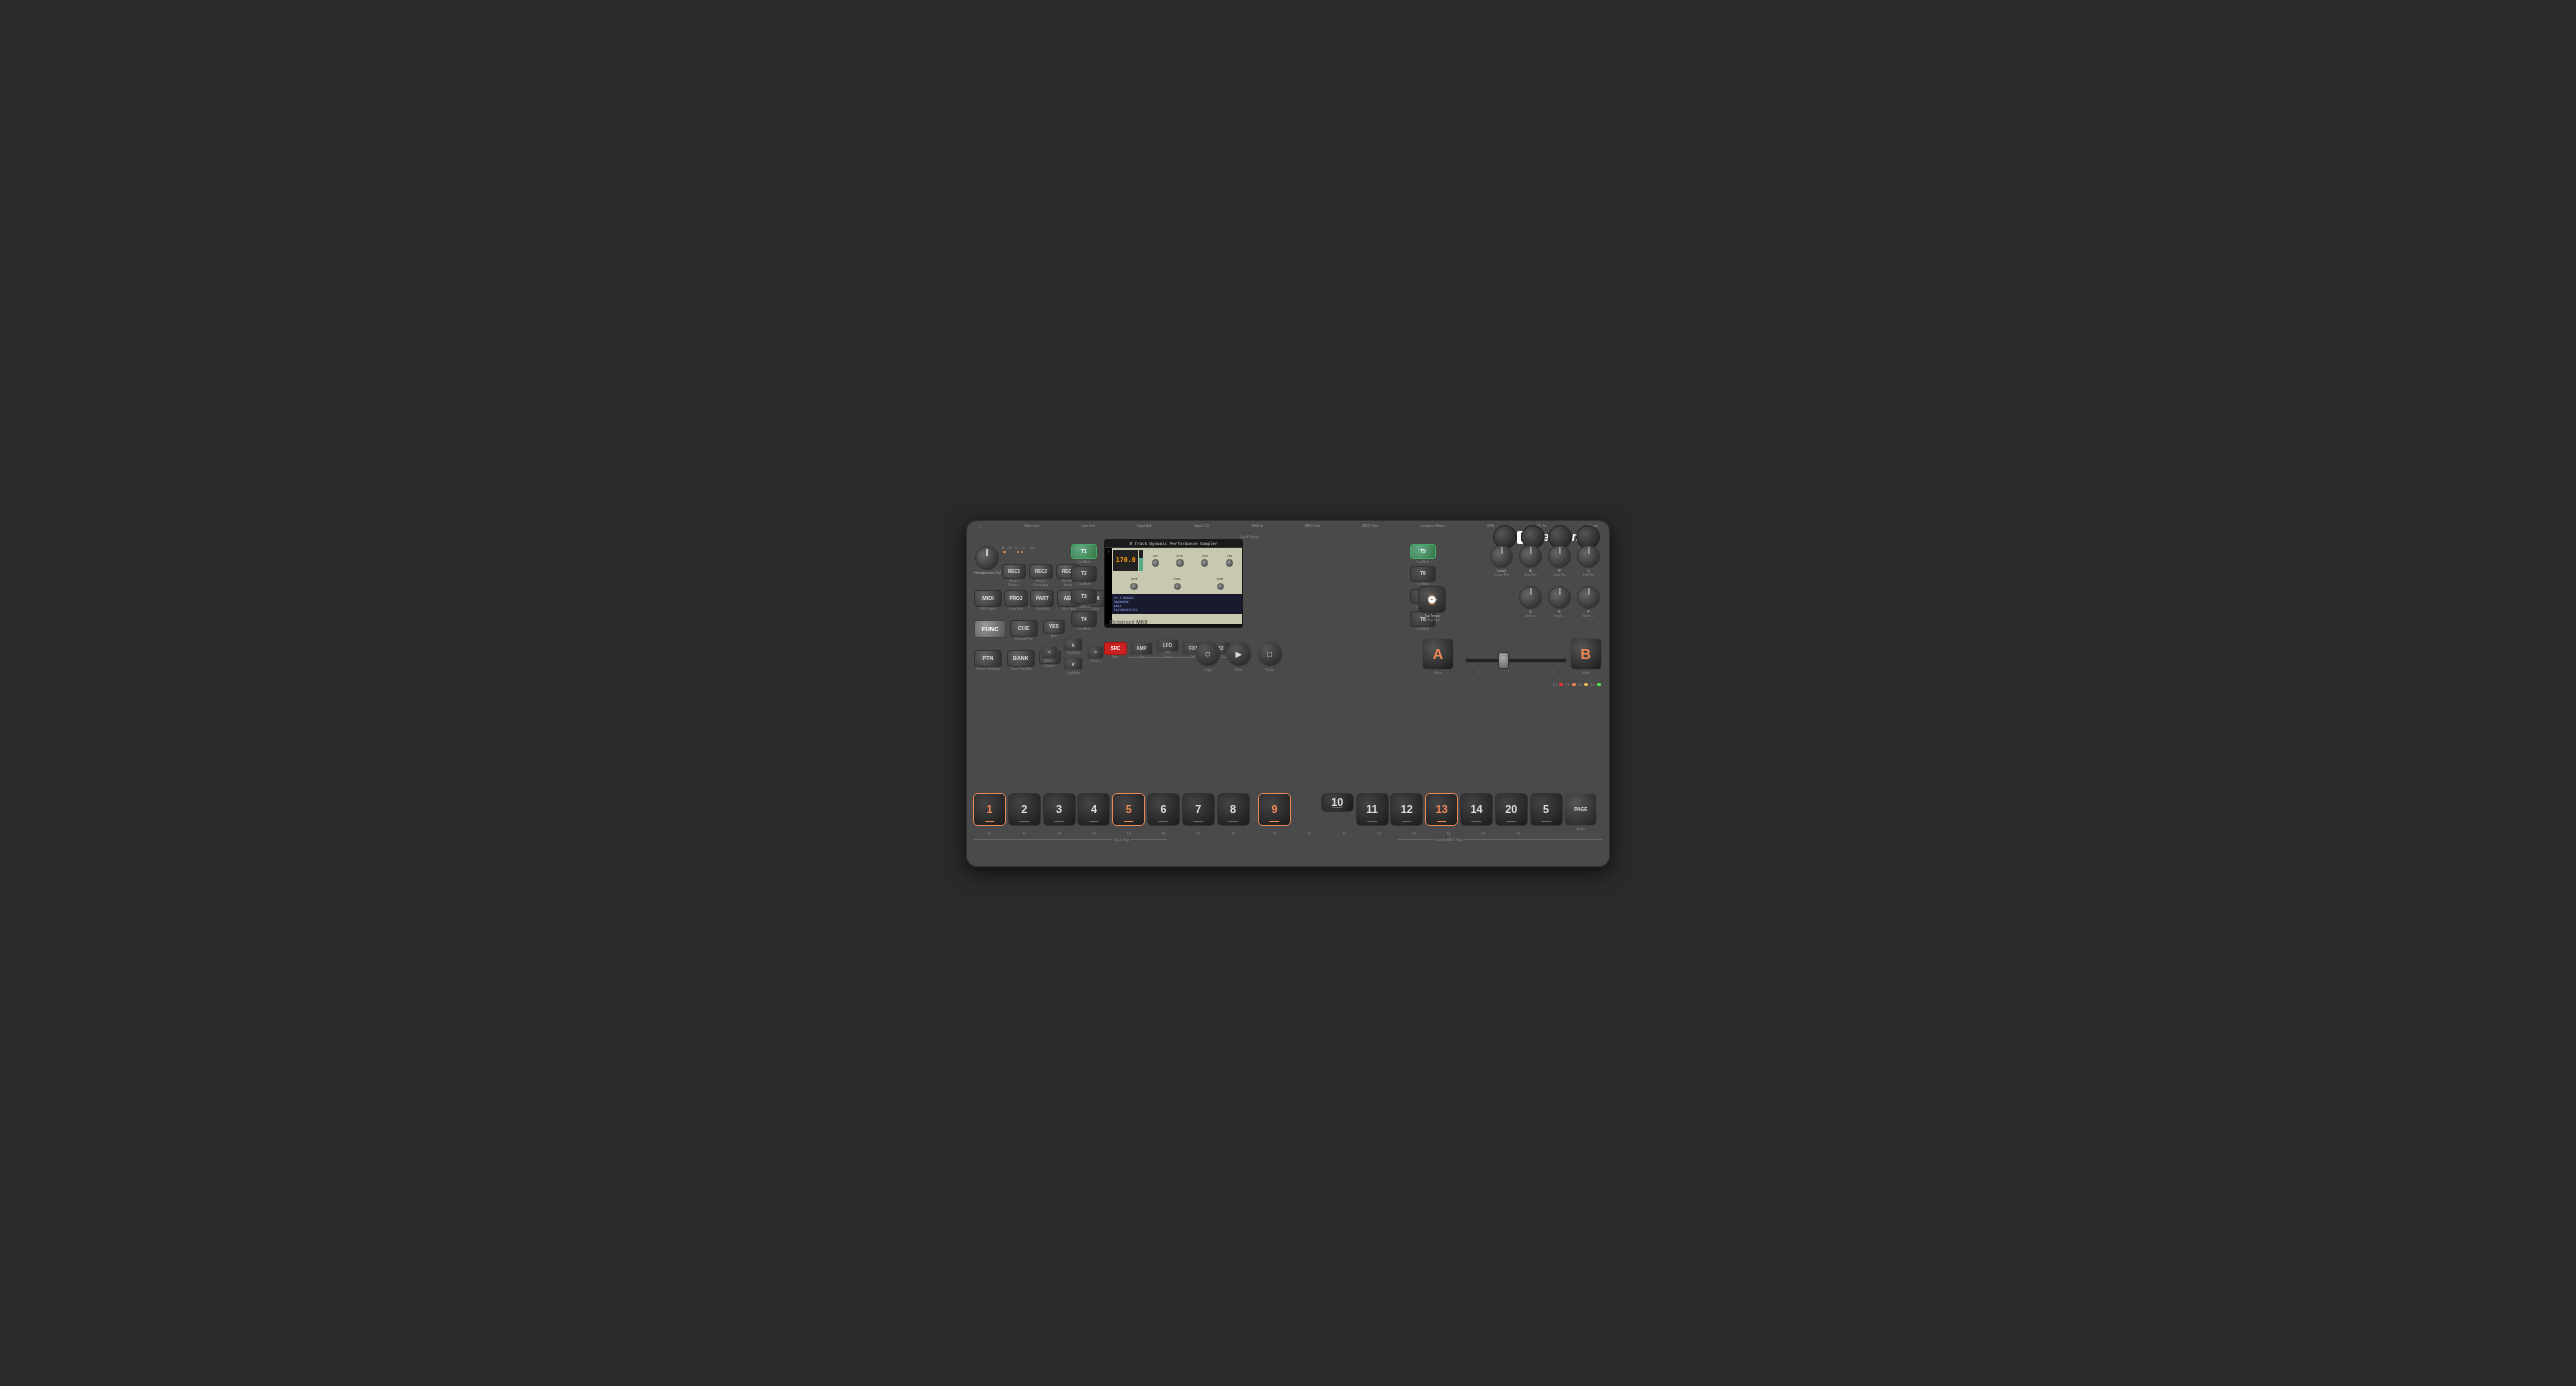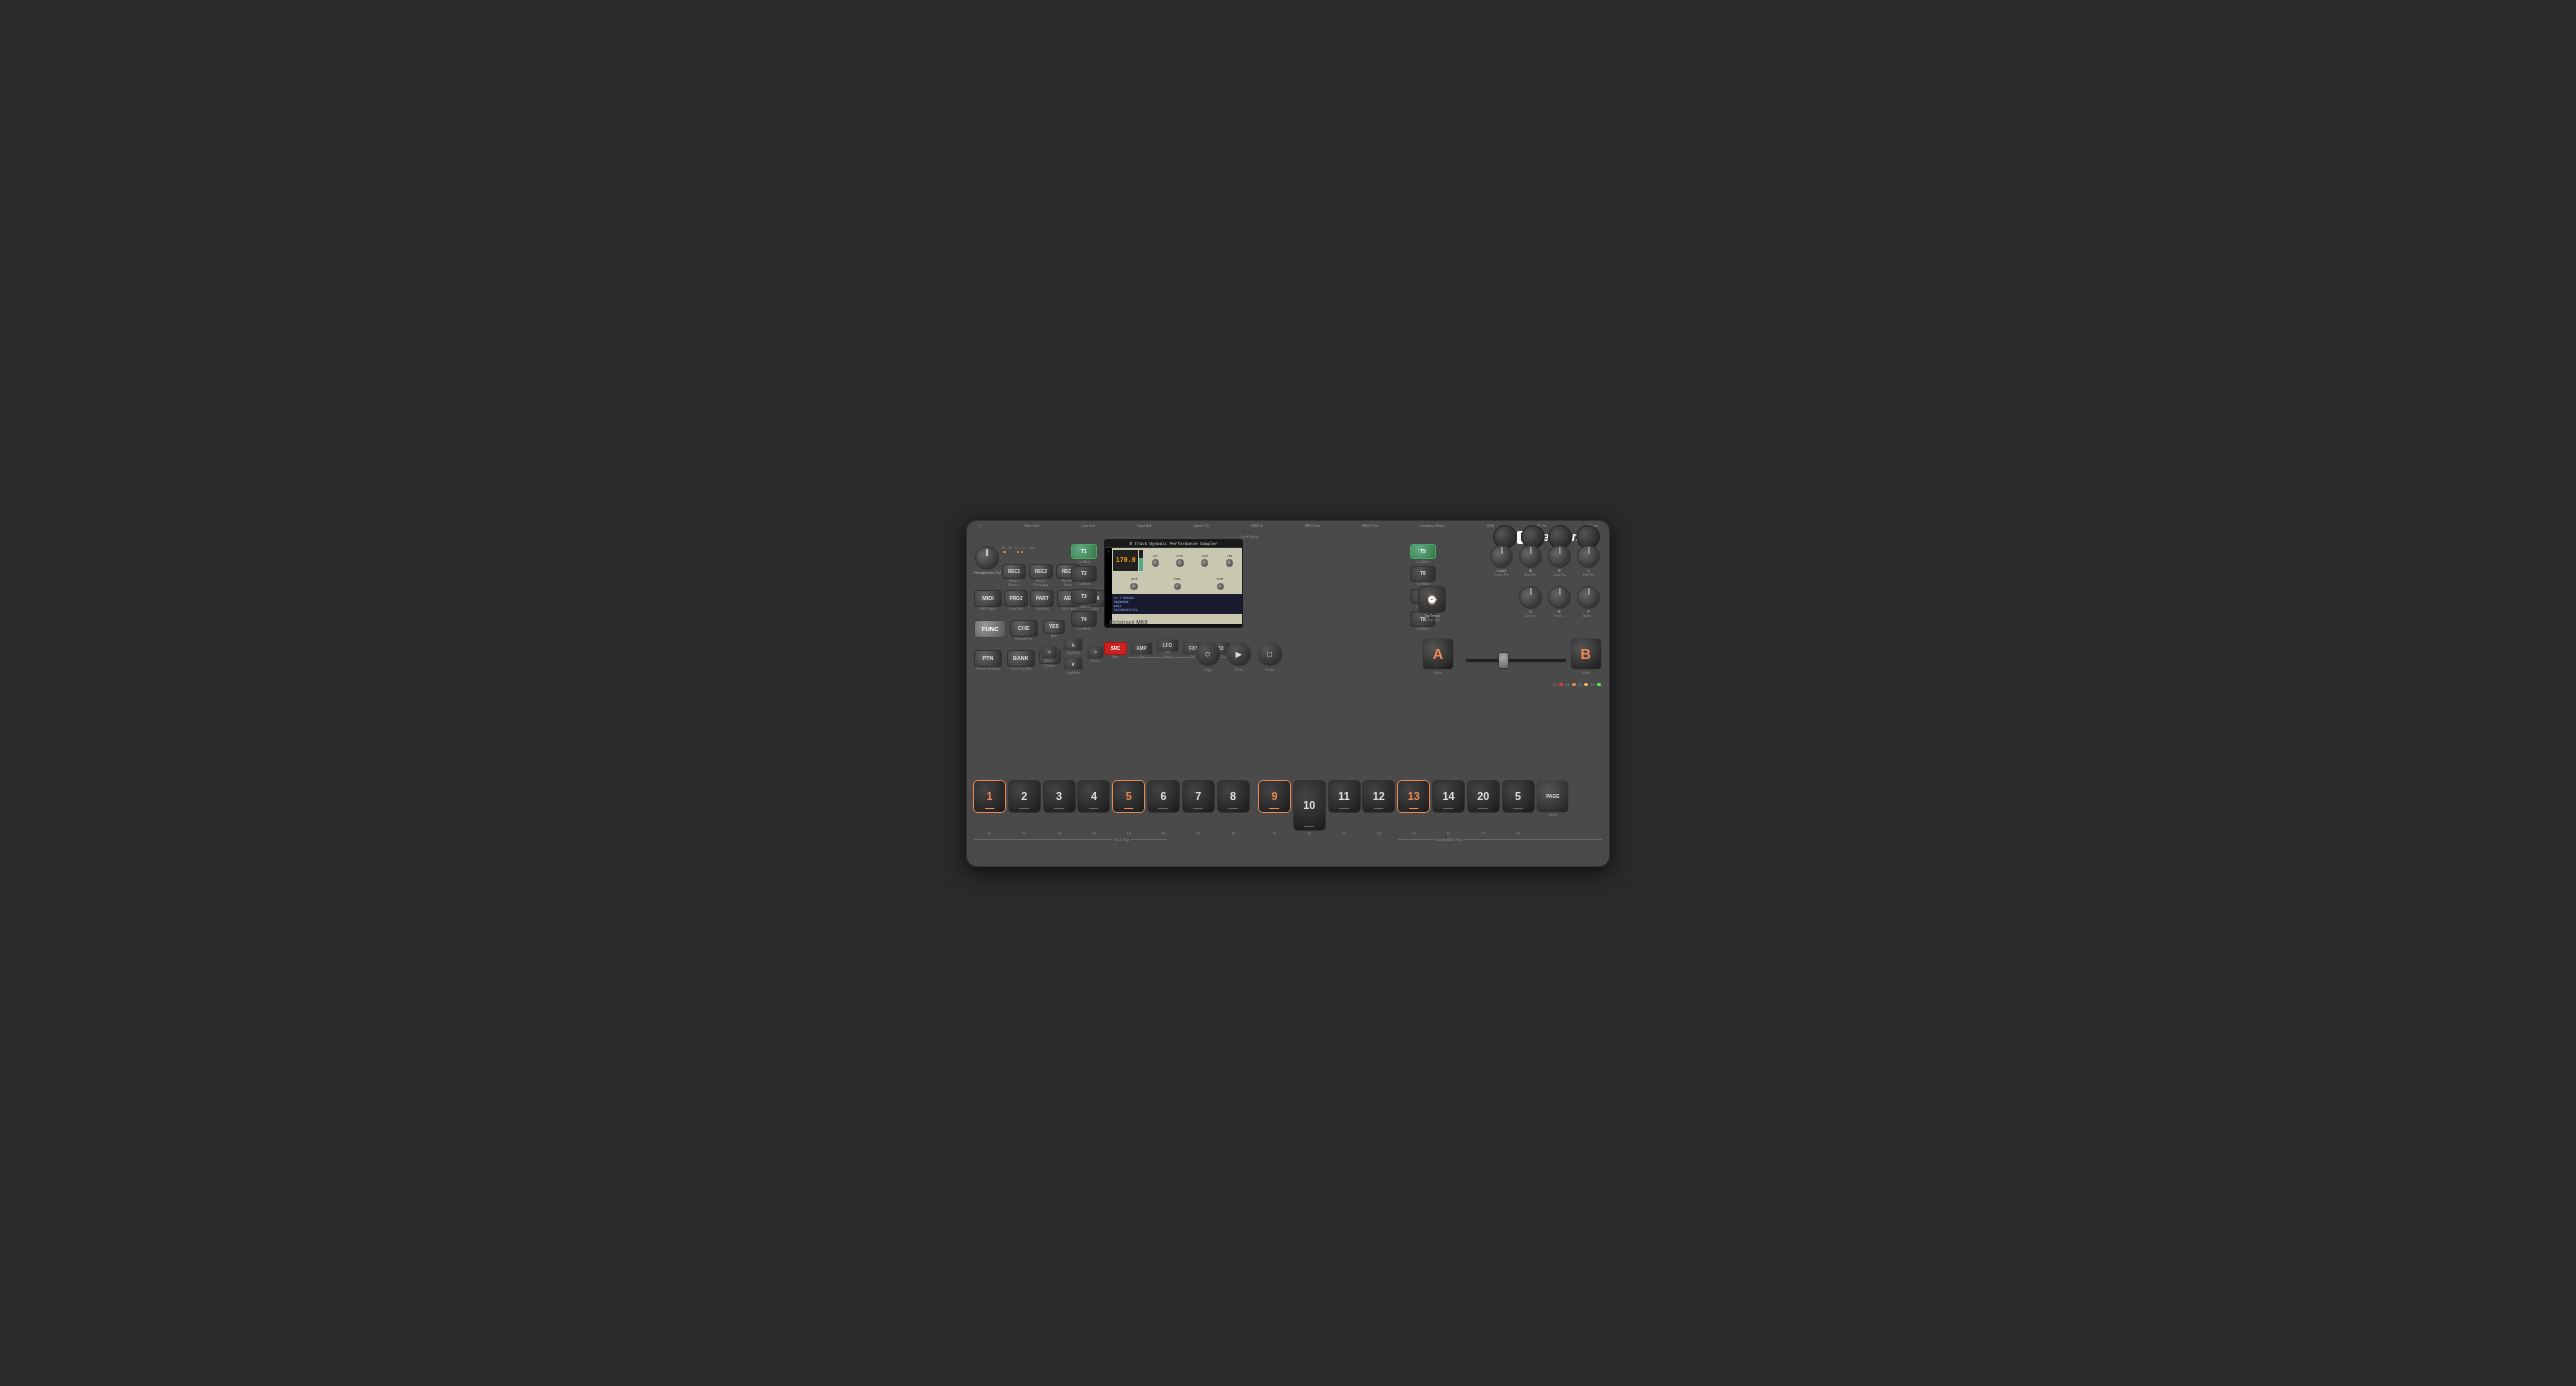--- a/index.html
+++ b/index.html
@@ -493,21 +493,21 @@
       <div style="width:4.8px;"></div>
 
       <div style="display:flex;flex-direction:column;align-items:center;">
         <div style="width:33px;height:33px;border-radius:4.8px;background:radial-gradient(circle at 35% 30%, #444, #1a1a1a);border:1.2px solid #e85;display:flex;align-items:center;justify-content:center;font-size:10.8px;font-weight:bold;color:#e85;cursor:pointer;position:relative;">
           <span>9</span>
           <div style="position:absolute;bottom:3px;left:50%;transform:translateX(-50%);width:9.6px;height:0.9px;background:#e85;"></div>
         </div>
       </div>
 
       <div style="display:flex;flex-direction:column;align-items:center;">
-        <div style="width:33px;height:51px;border-radius:4.8px;background:radial-gradient(circle at 35% 30%, #444, #1a1a1a);border:1.2px solid #333;display:flex;align-items:center;justify-content:center;font-size:10.8px;font-weight:bold;color:#ddd;cursor:pointer;position:relative;">
+        <div style="width:33px;height:19px;border-radius:4.8px;background:radial-gradient(circle at 35% 30%, #444, #1a1a1a);border:1.2px solid #333;display:flex;align-items:center;justify-content:center;font-size:10.8px;font-weight:bold;color:#ddd;cursor:pointer;position:relative;margin-left:28px;">
           <span>10</span>
           <div style="position:absolute;bottom:3px;left:50%;transform:translateX(-50%);width:9.6px;height:0.9px;background:#666;"></div>
         </div>
       </div>
 
       <div style="display:flex;flex-direction:column;align-items:flex-end;">
         <div style="width:33px;height:33px;border-radius:4.8px;background:radial-gradient(circle at 35% 30%, #444, #1a1a1a);border:1.2px solid #333;display:flex;align-items:center;justify-content:center;font-size:10.8px;font-weight:bold;color:#ddd;cursor:pointer;position:relative;">
           <span>11</span>
           <div style="position:absolute;bottom:3px;left:50%;transform:translateX(-50%);width:9.6px;height:0.9px;background:#666;"></div>
         </div>

